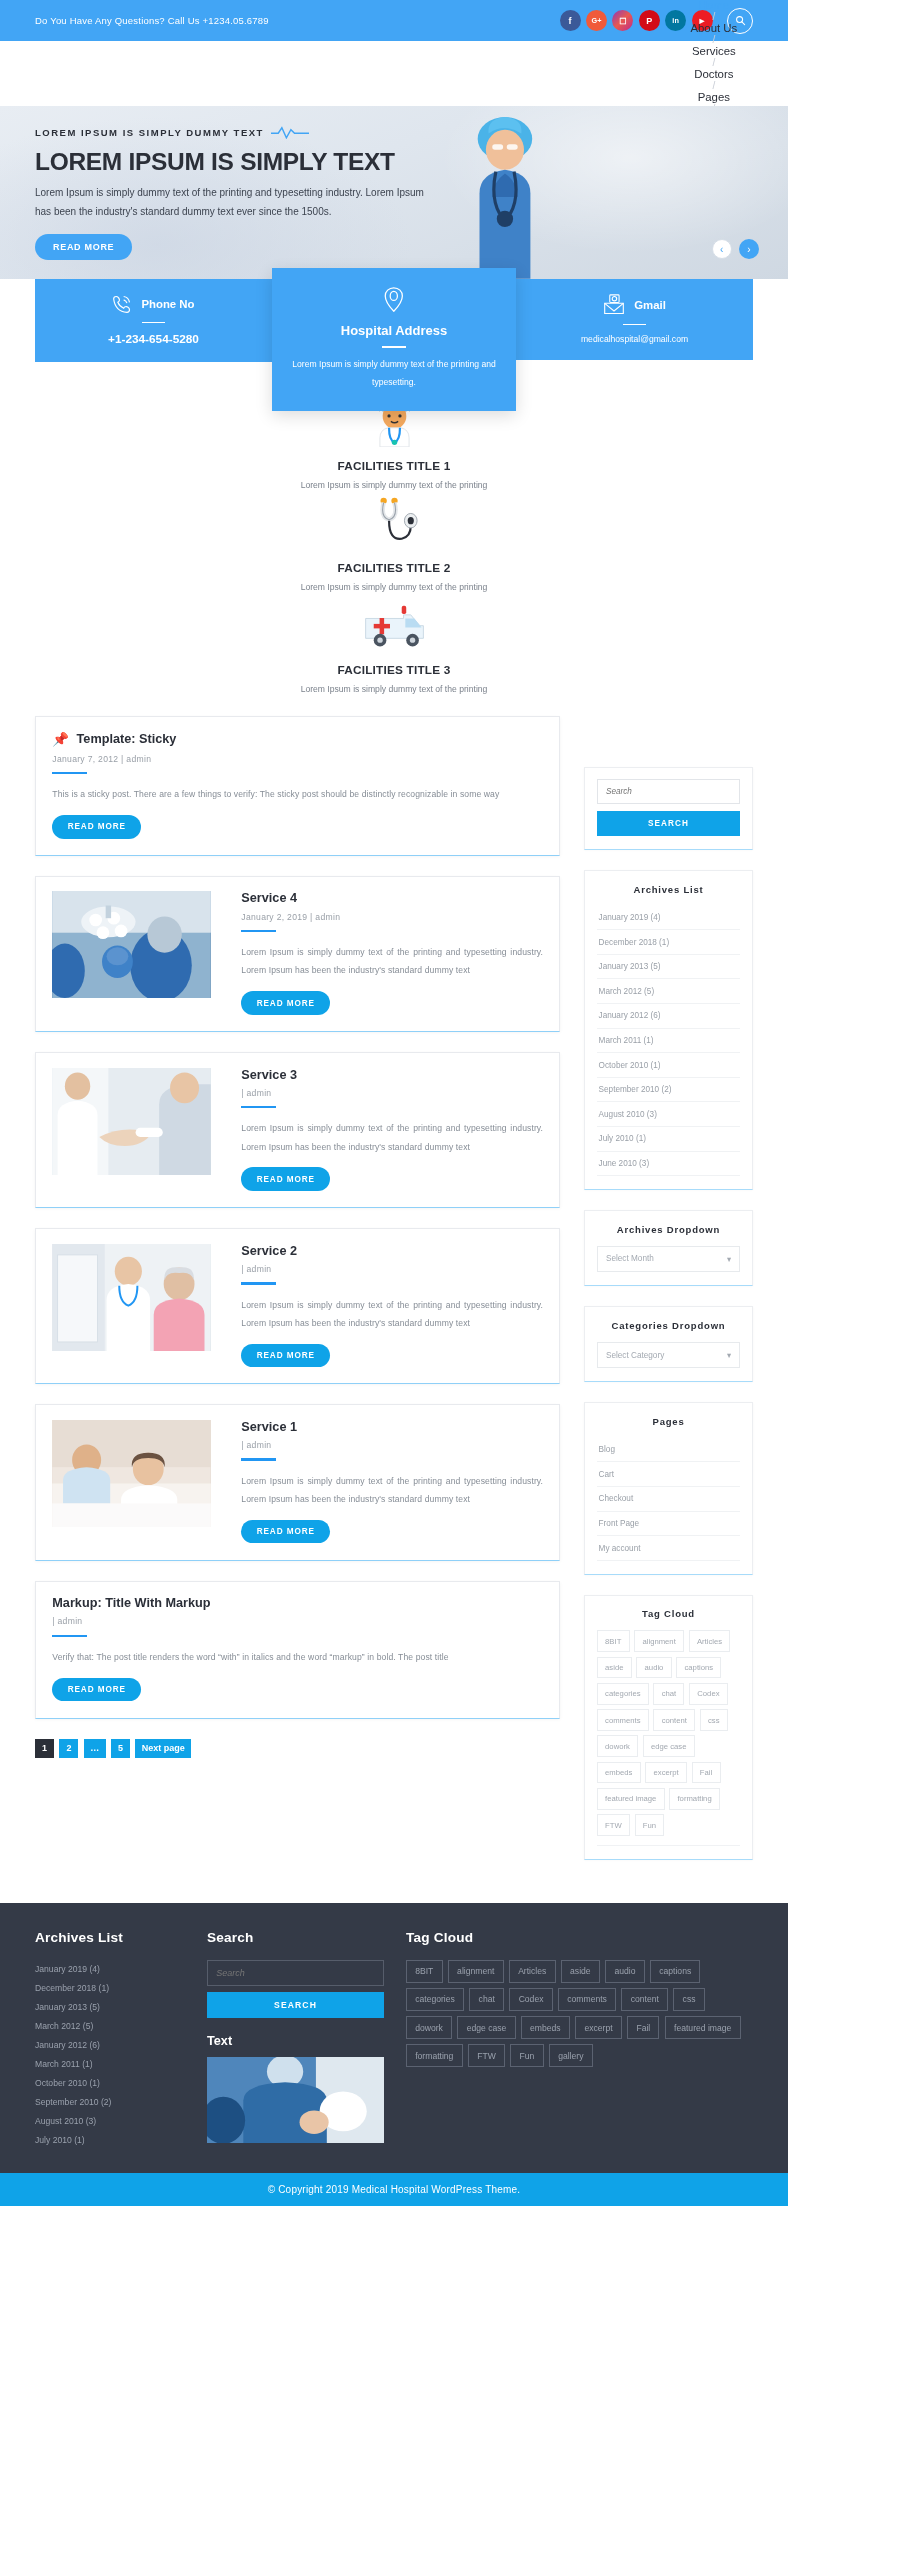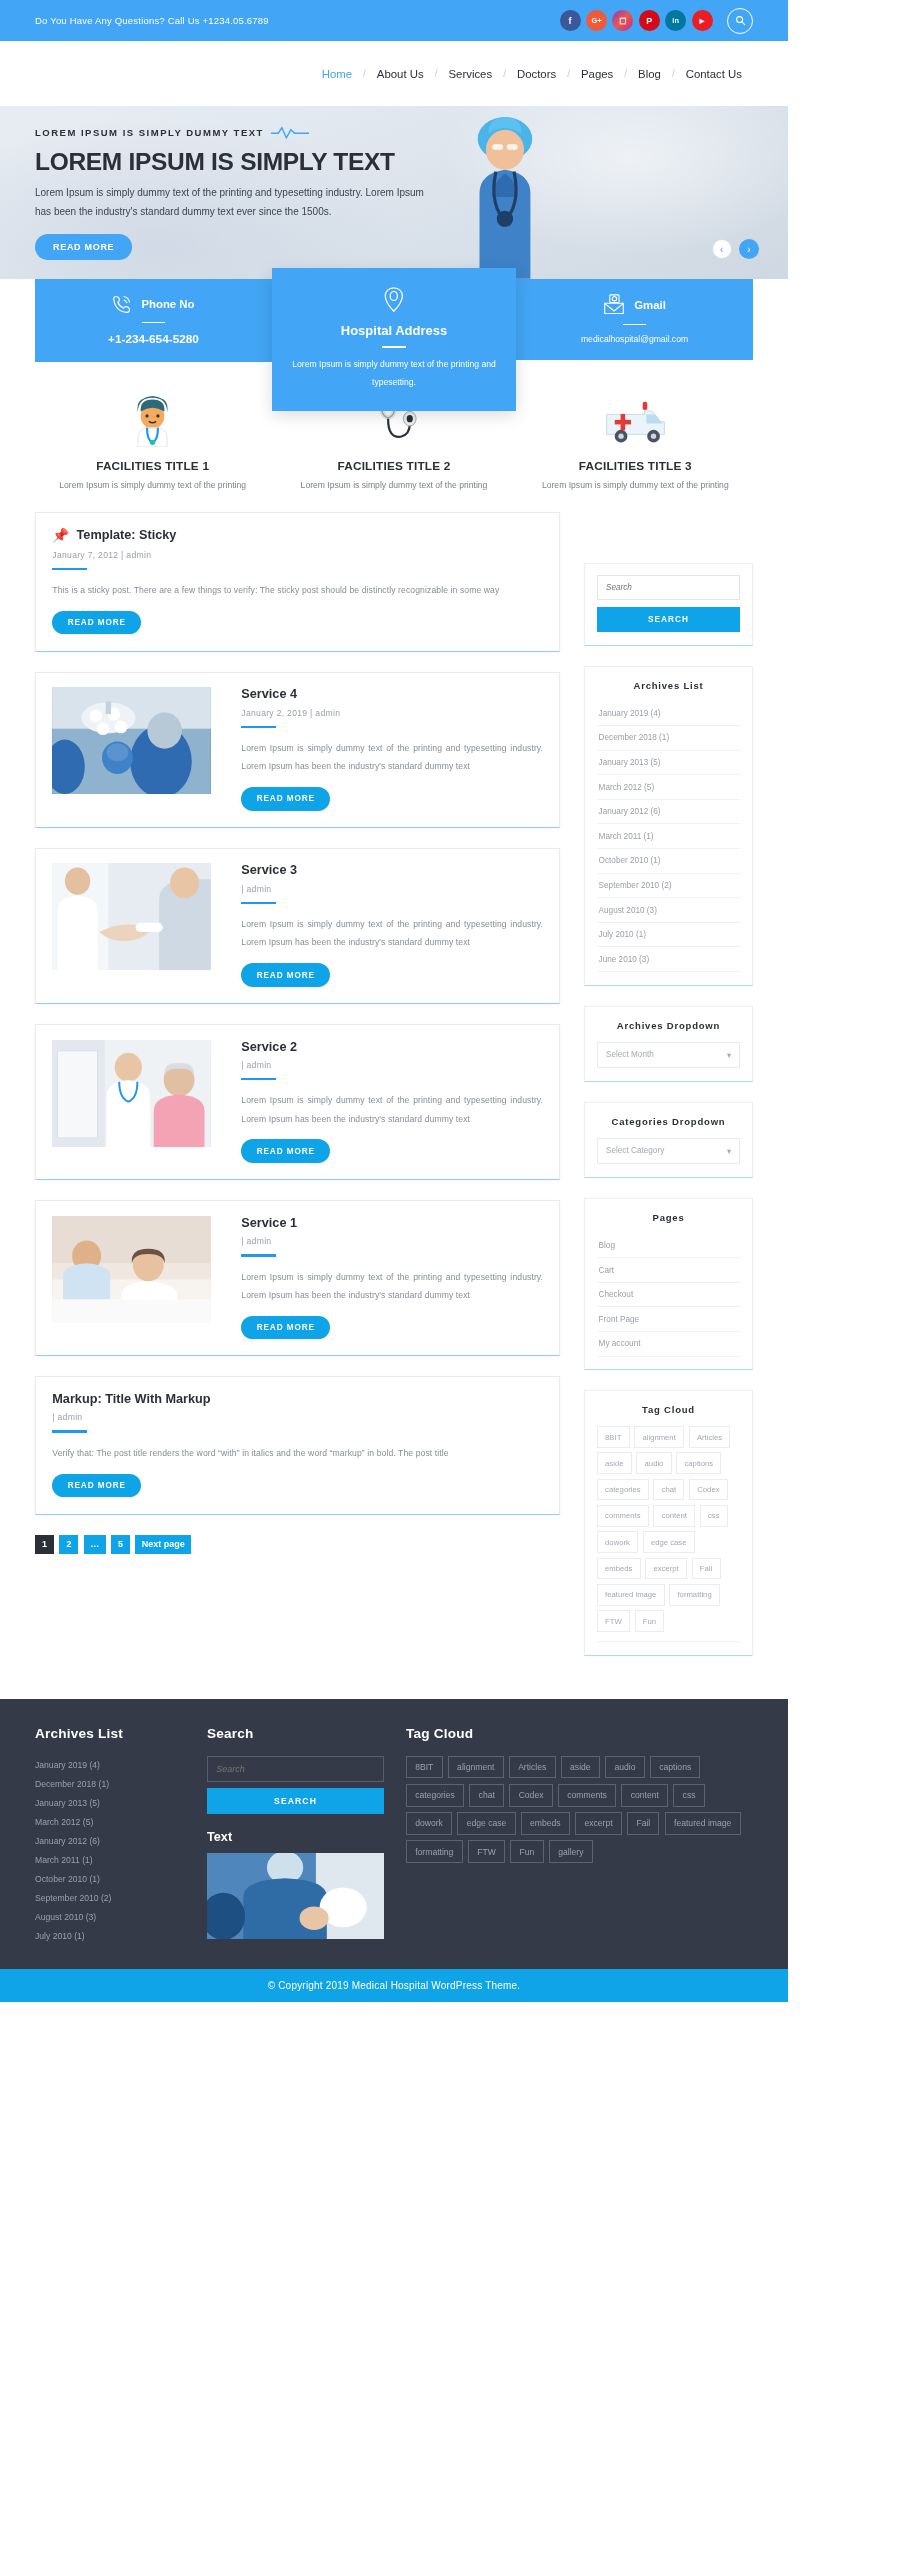--- a/index.html
+++ b/index.html
@@ -50,21 +50,21 @@
     height: 65px; background: #fff;
     display: flex; align-items: center;
     padding: 0 35px;
   }
   .logo { display: flex; align-items: flex-end; position: relative; height: 47px; width: 227px; }
   .logo svg { display: block; }
   .logo-text {
     position: absolute; left: 65px; bottom: 1.8px;
     font-size: 15.4px; font-weight: bold; letter-spacing: 0.4px; color: #2b2f38;
   }
-  .nav { margin-left: auto; display: flex; align-items: center; gap: 0; }
+  .nav { margin-left: auto; display: flex; align-items: center; gap: 0; flex-direction: column; }
   .nav a {
     color: #2b2f38; text-decoration: none; font-size: 11.4px;
     padding: 0 11px; font-weight: 500;
   }
   .nav a.active { color: #42a5f5; }
   .nav .sep { color: #c9ced6; font-size: 10px; }
 
   
   .hero {
     position: relative; height: 173px; overflow: hidden;
@@ -123,21 +123,21 @@
   }
   .info-row { display: flex; align-items: center; justify-content: center; gap: 9px; }
   .info-title { font-size: 11.4px; font-weight: bold; }
   .info-rule { width: 23.6px; height: 1.8px; background: #fff; margin: 8.2px auto; }
   .info-val { font-size: 11.8px; font-weight: bold; }
   .info-box.center .info-val { font-size: 8.6px; font-weight: normal; line-height: 2; }
   .info-box .info-val.small { font-size: 8.6px; font-weight: normal; }
   .info-box.center .info-title { display: block; margin-top: 7.3px; font-size: 13px; }
 
   
-  .facilities { display: flex; padding: 23.6px 35px 22px; gap: 6px; }
+  .facilities { display: flex; padding: 23.6px 35px 22px; gap: 6px; flex-direction: column; }
   .fac { flex: 1; text-align: center; }
   .fac-icon { height: 53px; display: flex; align-items: flex-end; justify-content: center; }
   .fac-title {
     font-size: 11.8px; font-weight: bold; color: #2b2f38;
     letter-spacing: 0.2px; margin-top: 12.7px;
   }
   .fac-desc { font-size: 8.6px; color: #7b828c; margin-top: 6.4px; }
 
   
   .main { display: flex; padding: 0 35px 23.6px; gap: 23.6px; align-items: flex-start; }

